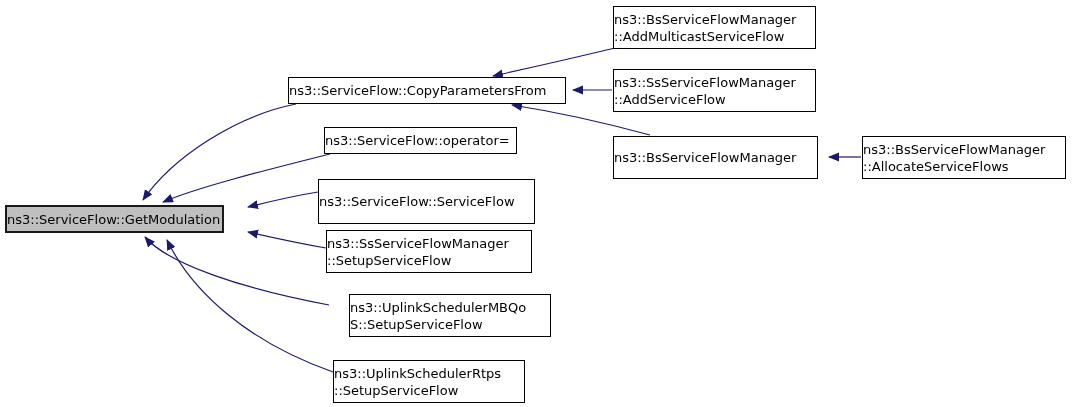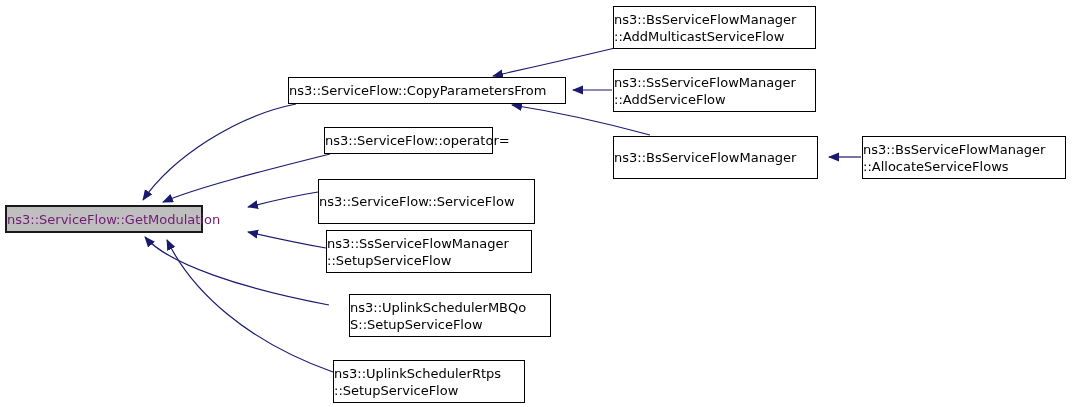--- a/index.html
+++ b/index.html
@@ -65,27 +65,27 @@
       <path class="edge" d="M318,192 C293,196 268,202 248,207" stroke="#191970" marker-end="url(#arrowhead)"></path>
       <path class="edge" d="M326,248 C297,243 270,237 248,232" stroke="#191970" marker-end="url(#arrowhead)"></path>
       <path class="edge" d="M329,305 C243,289 168,264 145,237" stroke="#191970" marker-end="url(#arrowhead)"></path>
       <path class="edge" d="M333,372 C248,342 192,292 167,240" stroke="#191970" marker-end="url(#arrowhead)"></path>
       <path class="edge" d="M615,48 C573,58 534,67 493,76" stroke="#191970" marker-end="url(#arrowhead)"></path>
       <path class="edge" d="M612,90 L573,90" stroke="#191970" marker-end="url(#arrowhead)"></path>
       <path class="edge" d="M650,135 C602,122 557,112 512,105" stroke="#191970" marker-end="url(#arrowhead)"></path>
       <path class="edge" d="M861,157 L829,157" stroke="#191970" marker-end="url(#arrowhead)"></path>
     </svg>
 
-<div class="node highlighted" style="left: 5px; top: 205px; width: 198px; height: 28px; background: rgb(191, 191, 191); color: #701a75;">
+<div class="node highlighted" style="left: 5px; top: 205px; width: 219px; height: 28px; background: rgb(191, 191, 191); color: #000000;">
       <span>ns3::ServiceFlow::GetModulation</span>
     </div>
     <div class="node" style="left: 288px; top: 77px; width: 278px; height: 27px; background: rgb(255, 255, 255); color: rgb(0, 0, 0); border-color: rgb(0, 0, 0);">
       <span>ns3::ServiceFlow::CopyParametersFrom</span>
     </div>
-    <div class="node" style="left: 324px; top: 127px; width: 169px; height: 27px; background: rgb(255, 255, 255); color: rgb(0, 0, 0); border-color: rgb(0, 0, 0);">
+    <div class="node" style="left: 324px; top: 127px; width: 193px; height: 27px; background: rgb(255, 255, 255); color: rgb(0, 0, 0); border-color: rgb(0, 0, 0);">
       <span>ns3::ServiceFlow::operator=</span>
     </div>
     <div class="node" style="left: 318px; top: 179px; width: 217px; height: 45px; background: rgb(255, 255, 255); color: rgb(0, 0, 0); border-color: rgb(0, 0, 0);">
       <span>ns3::ServiceFlow::ServiceFlow</span>
     </div>
     <div class="node" style="left: 326px; top: 230px; width: 206px; height: 43px; background: rgb(255, 255, 255); color: rgb(0, 0, 0); border-color: rgb(0, 0, 0);">
       <span>ns3::SsServiceFlowManager</span>
       <span>::SetupServiceFlow</span>
     </div>
     <div class="node" style="left: 349px; top: 294px; width: 202px; height: 43px; background: rgb(255, 255, 255); color: rgb(0, 0, 0); border-color: rgb(0, 0, 0);">

